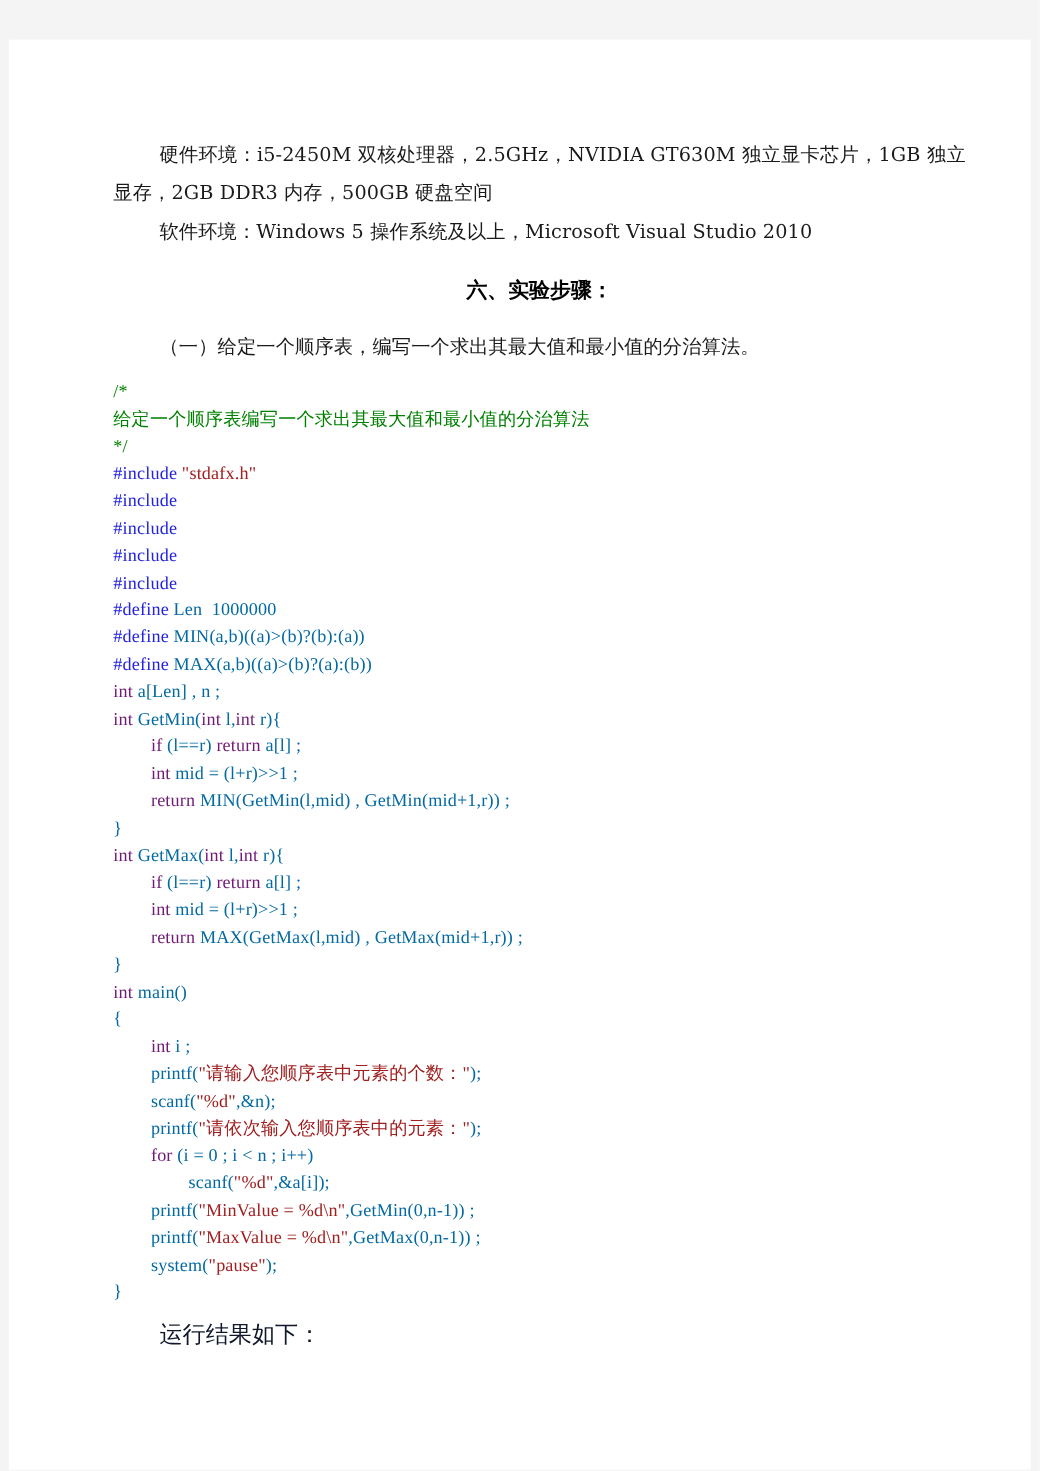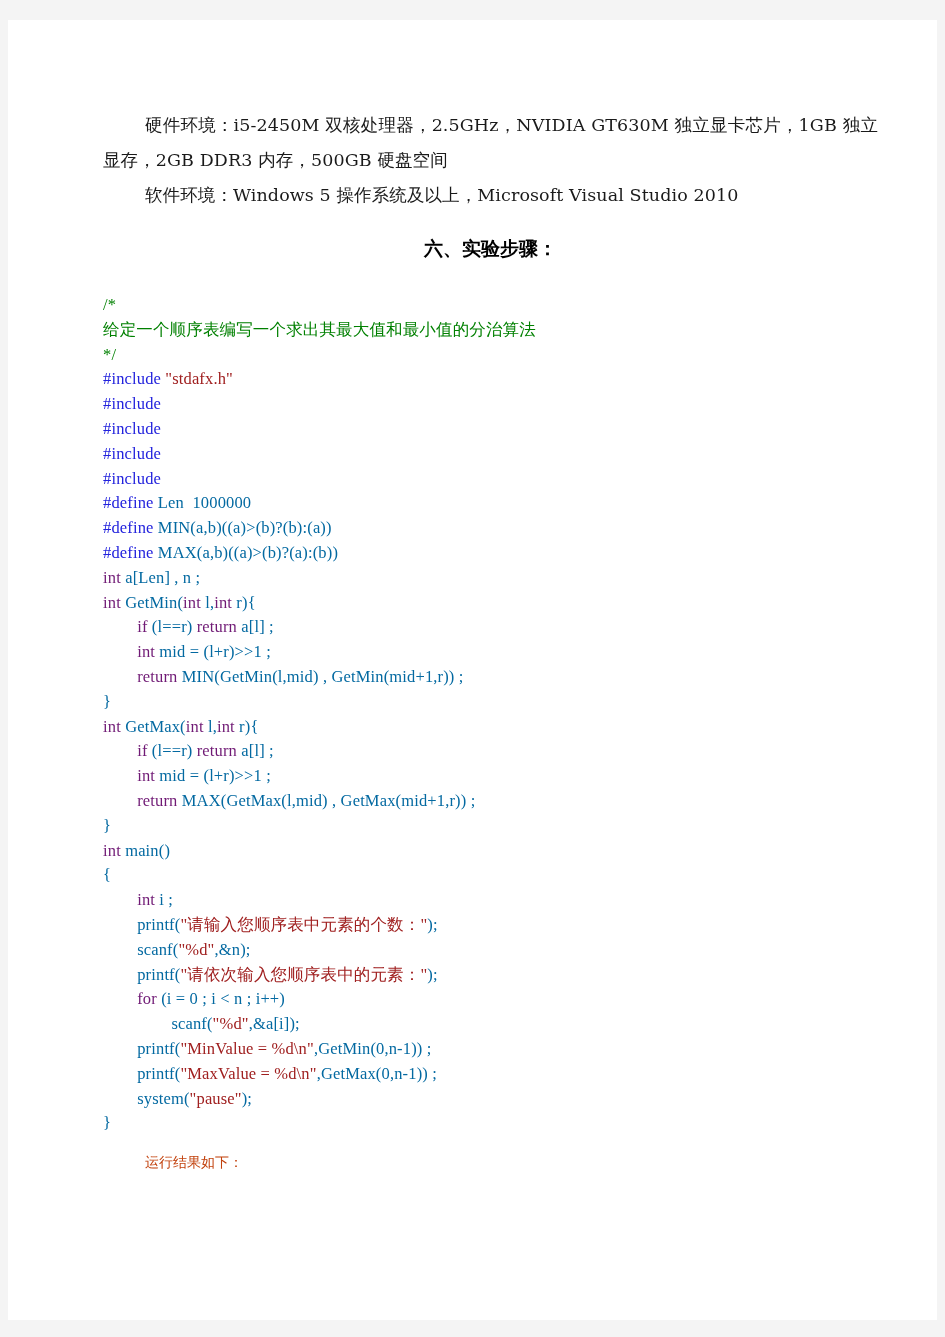--- a/index.html
+++ b/index.html
@@ -9,21 +9,21 @@
   }
   body {
     width: 945px;
     height: 1337px;
     overflow: hidden;
     font-family: "Liberation Serif", "DejaVu Serif", serif;
   }
   .page {
     position: absolute;
     left: 8px;
-    top: 20px;
+    top: 36px;
     width: 929px;
     height: 1300px;
     background: #ffffff;
     box-sizing: border-box;
     overflow: hidden;
     text-decoration: underline;
   }
   .content {
     position: absolute;
     left: 95px;
@@ -79,22 +79,22 @@
     min-height: 24.8px;
   }
   .kw   { color: #701a75; }
   .pp   { color: #2222dd; text-align: right; }
   .str  { color: #a02020; }
   .cmt  { color: #008000; }
   .pl   { color: #0369a1; }
 
   .run-note {
     font-family: "DejaVu Serif", "Liberation Serif", serif;
-    font-size: 14px;
-    color: #c2410c;
+    font-size: 21px;
+    color: #0f172a;
     text-indent: 42px;
     line-height: 32px;
     margin: 0;
   }
 </style>
 </head>
 <body>
 
 <div class="page">
   <div class="content">
@@ -102,20 +102,21 @@
     <p class="para indent">硬件环境：i5-2450M 双核处理器，2.5GHz，NVIDIA GT630M 独立显卡芯片，1GB 独立显存，2GB DDR3 内存，500GB 硬盘空间</p>
 
     <p class="para indent">软件环境：Windows 5 操作系统及以上，Microsoft Visual Studio 2010</p>
 
     <div class="sp-md"></div>
 
     <p class="heading">六、实验步骤：</p>
 
     <div class="sp-md"></div>
 
+    <p class="para indent">（一）给定一个顺序表，编写一个求出其最大值和最小值的分治算法。</p>
 
 
     <div class="sp-sm"></div>
 
     <div class="code" id="code-block"><span class="ln"><span class="cmt">/*</span></span><span class="ln"><span class="cmt">给定一个顺序表编写一个求出其最大值和最小值的分治算法</span></span><span class="ln"><span class="cmt">*/</span></span><span class="ln"><span class="pp">#include </span><span class="str">"stdafx.h"</span></span><span class="ln"><span class="pp">#include</span></span><span class="ln"><span class="pp">#include</span></span><span class="ln"><span class="pp">#include</span></span><span class="ln"><span class="pp">#include</span></span><span class="ln"><span class="pp">#define </span><span class="pl">Len  1000000</span></span><span class="ln"><span class="pp">#define </span><span class="pl">MIN(a,b)((a)&gt;(b)?(b):(a))</span></span><span class="ln"><span class="pp">#define </span><span class="pl">MAX(a,b)((a)&gt;(b)?(a):(b))</span></span><span class="ln"><span class="kw">int </span><span class="pl">a[Len] , n ;</span></span><span class="ln"><span class="kw">int </span><span class="pl">GetMin(</span><span class="kw">int </span><span class="pl">l,</span><span class="kw">int </span><span class="pl">r){</span></span><span class="ln"><span class="pl">        </span><span class="kw">if </span><span class="pl">(l==r) </span><span class="kw">return </span><span class="pl">a[l] ;</span></span><span class="ln"><span class="pl">        </span><span class="kw">int </span><span class="pl">mid = (l+r)&gt;&gt;1 ;</span></span><span class="ln"><span class="pl">        </span><span class="kw">return </span><span class="pl">MIN(GetMin(l,mid) , GetMin(mid+1,r)) ;</span></span><span class="ln"><span class="pl">}</span></span><span class="ln"><span class="kw">int </span><span class="pl">GetMax(</span><span class="kw">int </span><span class="pl">l,</span><span class="kw">int </span><span class="pl">r){</span></span><span class="ln"><span class="pl">        </span><span class="kw">if </span><span class="pl">(l==r) </span><span class="kw">return </span><span class="pl">a[l] ;</span></span><span class="ln"><span class="pl">        </span><span class="kw">int </span><span class="pl">mid = (l+r)&gt;&gt;1 ;</span></span><span class="ln"><span class="pl">        </span><span class="kw">return </span><span class="pl">MAX(GetMax(l,mid) , GetMax(mid+1,r)) ;</span></span><span class="ln"><span class="pl">}</span></span><span class="ln"><span class="kw">int </span><span class="pl">main()</span></span><span class="ln"><span class="pl">{</span></span><span class="ln"><span class="pl">        </span><span class="kw">int </span><span class="pl">i ;</span></span><span class="ln"><span class="pl">        printf(</span><span class="str">"请输入您顺序表中元素的个数："</span><span class="pl">);</span></span><span class="ln"><span class="pl">        scanf(</span><span class="str">"%d"</span><span class="pl">,&amp;n);</span></span><span class="ln"><span class="pl">        printf(</span><span class="str">"请依次输入您顺序表中的元素："</span><span class="pl">);</span></span><span class="ln"><span class="pl">        </span><span class="kw">for </span><span class="pl">(i = 0 ; i &lt; n ; i++)</span></span><span class="ln"><span class="pl">                scanf(</span><span class="str">"%d"</span><span class="pl">,&amp;a[i]);</span></span><span class="ln"><span class="pl">        printf(</span><span class="str">"MinValue = %d\n"</span><span class="pl">,GetMin(0,n-1)) ;</span></span><span class="ln"><span class="pl">        printf(</span><span class="str">"MaxValue = %d\n"</span><span class="pl">,GetMax(0,n-1)) ;</span></span><span class="ln"><span class="pl">        system(</span><span class="str">"pause"</span><span class="pl">);</span></span><span class="ln"><span class="pl">}</span></span></div>
 
     <div class="sp-sm"></div>
 
     <p class="run-note">运行结果如下：</p>
 

